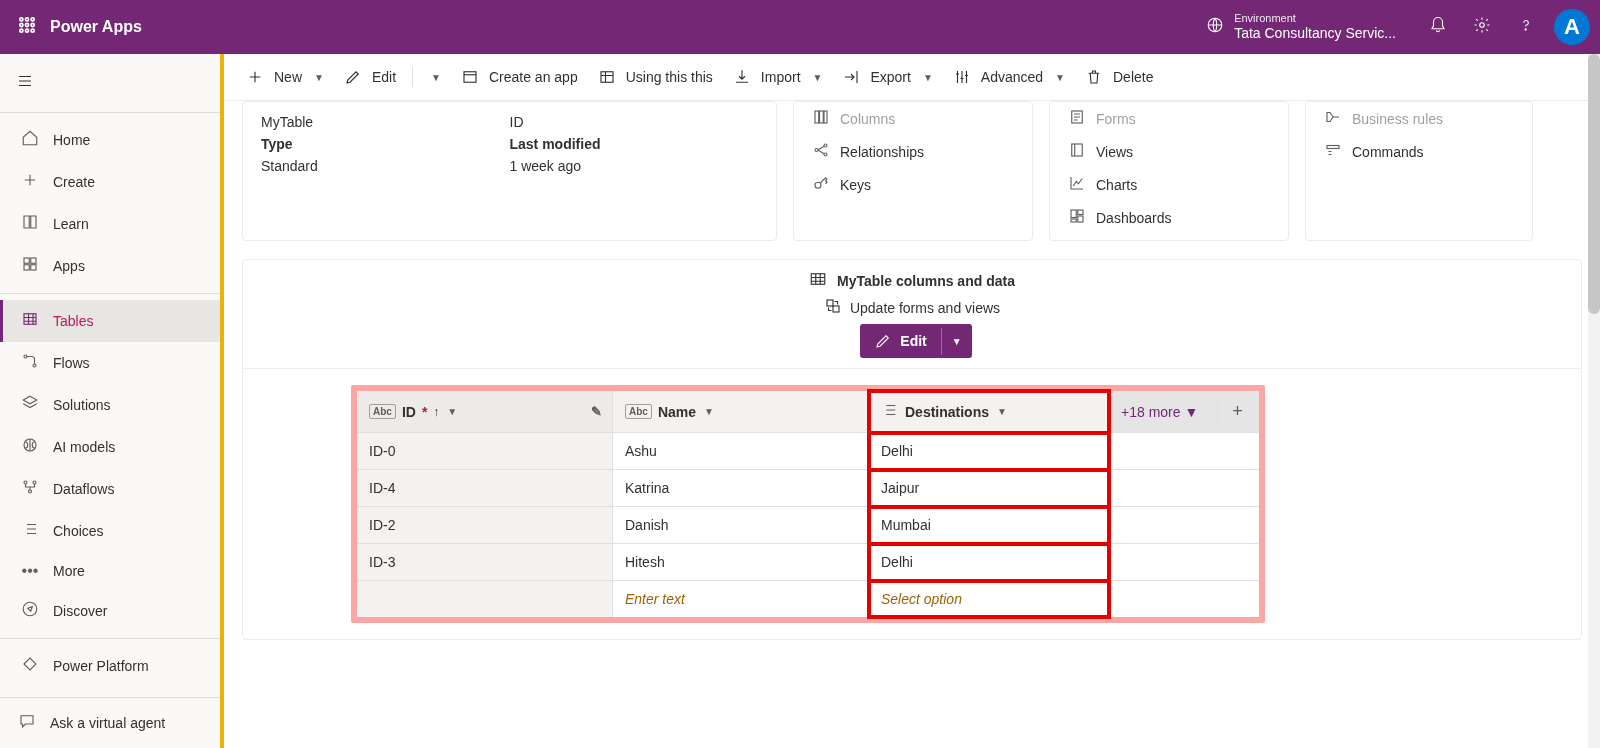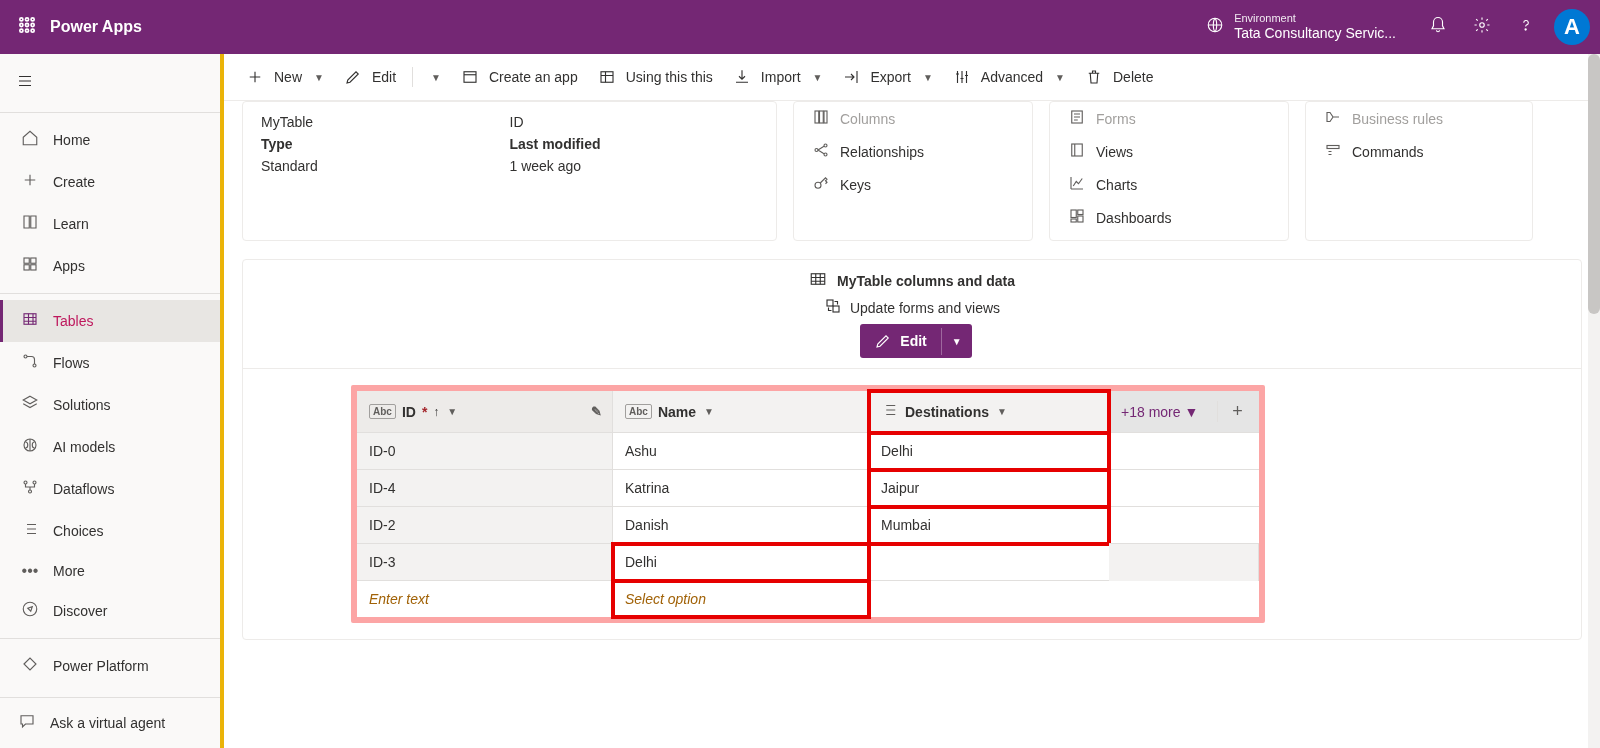--- a/index.html
+++ b/index.html
@@ -468,20 +468,21 @@
             <div class="grid-cell">Katrina</div>
             <div class="grid-cell red-box" style="border-right:none">Jaipur</div>
             <div class="grid-row-more"></div>
 
             <div class="grid-cell idcell">ID-2</div>
             <div class="grid-cell">Danish</div>
             <div class="grid-cell red-box" style="border-right:none">Mumbai</div>
             <div class="grid-row-more"></div>
 
             <div class="grid-cell idcell">ID-3</div>
+            <div class="grid-cell">Hitesh</div>
             <div class="grid-cell red-box" style="border-right:none">Delhi</div>
             <div class="grid-row-more"></div>
 
             <div class="grid-cell idcell" style="border-bottom:none"></div>
             <div class="grid-cell placeholder" style="border-bottom:none">Enter text</div>
             <div class="grid-cell placeholder red-box" style="border-bottom:none;border-right:none">Select option</div>
             <div></div>
           </div>
         </div>
       </div>

